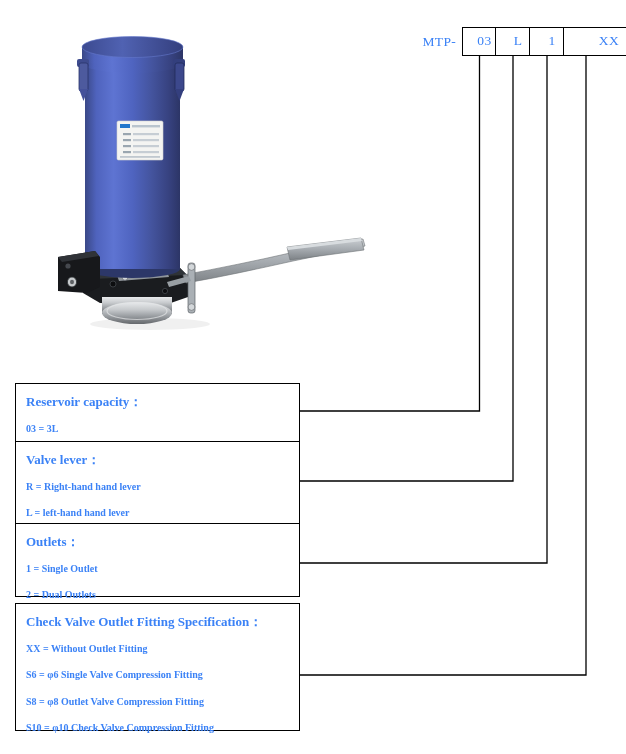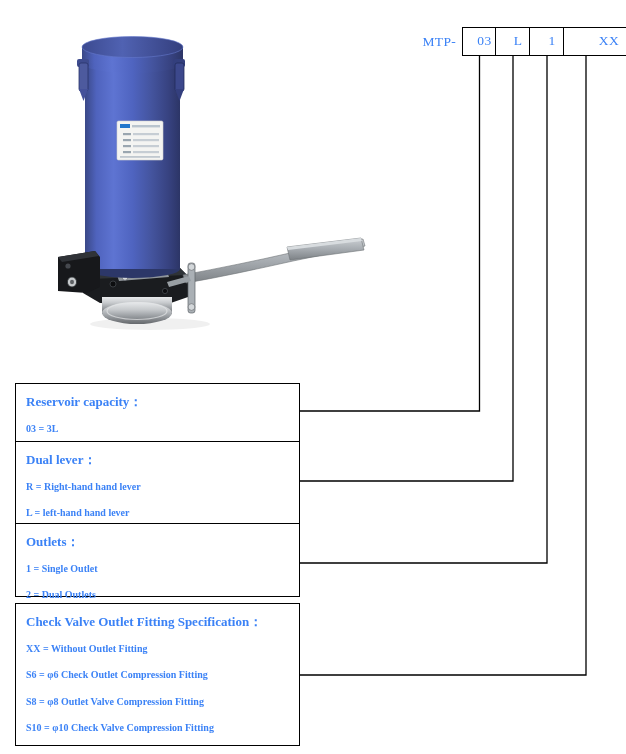--- a/index.html
+++ b/index.html
@@ -24,21 +24,21 @@
   
   .connectors{position:absolute;left:0;top:0;width:626px;height:754px;pointer-events:none;}
   
   .desc-box{
     position:absolute;left:15px;width:285px;border:1.5px solid #000;
     box-sizing:border-box;background:#fff;padding:0 6px 12px 10px;
   }
   #sec0{top:383px;height:59px}
   #sec1{top:441px;height:83px}
   #sec2{top:523px;height:74px}
-  #sec3{top:603px;height:143px}
+  #sec3{top:603px;height:128px}
   .desc-title{font-weight:bold;font-size:13px;margin:10px 0 0 0;line-height:15px;}
   .desc-item{font-size:10px;font-weight:bold;margin:11.5px 0 0 0;line-height:15px;}
   
   .product{position:absolute;left:55px;top:35px;width:320px;height:300px;}
 </style>
 </head>
 <body>
 
 <div class="page">
 
@@ -159,32 +159,32 @@
     <path d="M547 56 L547 563 L299 563" fill="none" stroke="#000" stroke-width="1.3"></path>
     <path d="M586 56 L586 675 L299 675" fill="none" stroke="#000" stroke-width="1.3"></path>
   </svg>
 
   <div class="desc-box" id="sec0">
     <p class="desc-title">Reservoir capacity：</p>
     <p class="desc-item">03 = 3L</p>
   </div>
 
   <div class="desc-box" id="sec1">
-    <p class="desc-title">Dual lever：</p>
+    <p class="desc-title">Valve lever：</p>
     <p class="desc-item">R = Right-hand hand lever</p>
     <p class="desc-item">L = left-hand hand lever</p>
   </div>
 
   <div class="desc-box" id="sec2">
     <p class="desc-title">Outlets：</p>
     <p class="desc-item">1 = Single Outlet</p>
     <p class="desc-item">2 = Dual Outlets</p>
   </div>
 
   <div class="desc-box" id="sec3">
     <p class="desc-title">Check Valve Outlet Fitting Specification：</p>
     <p class="desc-item">XX = Without Outlet Fitting</p>
-    <p class="desc-item">S6 = φ6 Check Outlet Compression Fitting</p>
+    <p class="desc-item">S6 = φ6 Single Valve Compression Fitting</p>
     <p class="desc-item">S8 = φ8 Outlet Valve Compression Fitting</p>
     <p class="desc-item">S10 = φ10 Check Valve Compression Fitting</p>
   </div>
 
 </div>
 
 </body></html>

